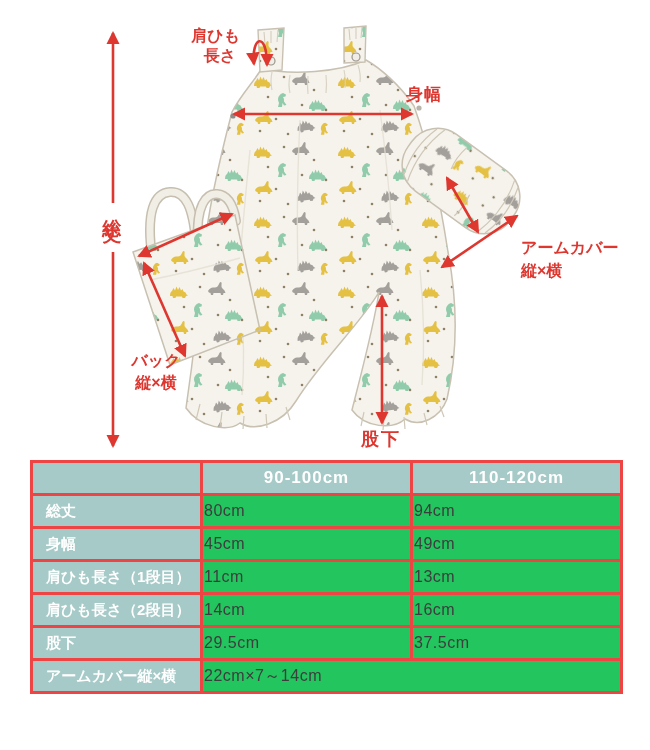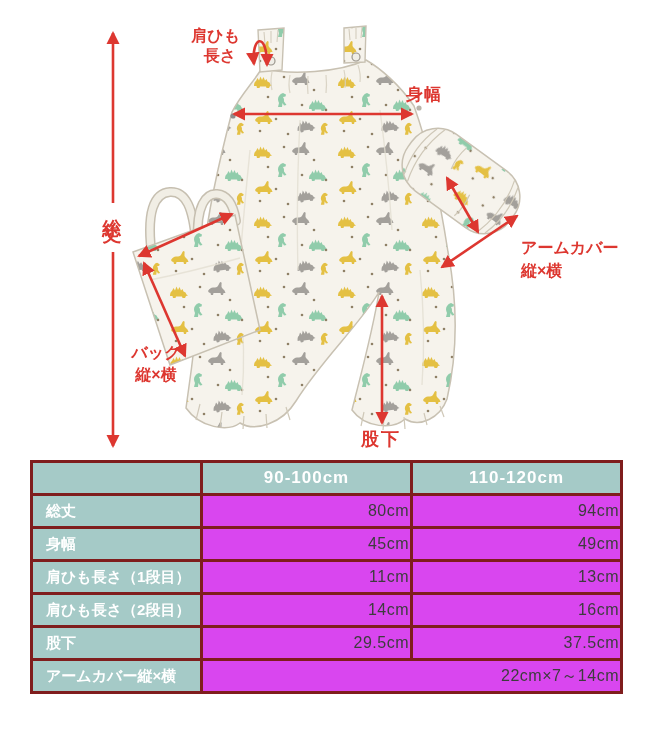--- a/index.html
+++ b/index.html
@@ -6,28 +6,28 @@
   body{width:650px;height:750px;font-family:"Liberation Sans","DejaVu Sans",sans-serif;}
   .stage{position:relative;width:650px;height:750px;overflow:hidden;background:#fff;}
   .illo{position:absolute;left:0;top:0;}
   .anno{position:absolute;color:#dd3730;font-weight:bold;line-height:1.25;white-space:nowrap;}
   .anno .l2{display:block;}
   .anno-strap{left:172px;top:26px;width:68px;font-size:16px;text-align:right;}
   .anno-strap .l2{padding-right:4px;}
   .anno-width{left:406px;top:84px;font-size:17px;letter-spacing:1px;}
   .anno-total{left:100px;top:204px;font-size:19px;writing-mode:vertical-rl;letter-spacing:4px;}
   .anno-armcover{left:479px;top:236px;font-size:16px;line-height:1.45;margin-left:42px;}
-  .anno-bag{left:116px;top:342px;width:80px;font-size:16px;text-align:center;line-height:1.4;}
+  .anno-bag{left:116px;top:350px;width:80px;font-size:16px;text-align:center;line-height:1.4;}
   .anno-inseam{left:361px;top:428px;font-size:18px;letter-spacing:2px;}
 
   table.size{position:absolute;left:30px;top:460px;width:590px;border-collapse:collapse;table-layout:fixed;}
-  table.size th,table.size td{border:3px solid #7f1d1d;height:28px;vertical-align:middle;}
+  table.size th,table.size td{border:3px solid #ef4444;height:28px;vertical-align:middle;}
   table.size thead th{background:#a5cac7;color:#fff;font-size:17px;font-weight:bold;letter-spacing:1px;text-align:center;}
   table.size td.lab{background:#a5cac7;color:#fff;font-size:15px;font-weight:bold;text-align:left;padding-left:13px;}
-  table.size td.val{background:#d946ef;color:#3d3d3d;font-size:16px;text-align:right;letter-spacing:.5px;}
+  table.size td.val{background:#22c55e;color:#3d3d3d;font-size:16px;text-align:left;letter-spacing:.5px;}
 </style>
 </head>
 <body>
 
 <div class="stage">
 
   <svg class="illo" width="650" height="455" viewBox="0 0 650 455" aria-hidden="true">
     <defs>
       <pattern id="fab" width="84" height="70" patternUnits="userSpaceOnUse">
         <rect width="84" height="70" fill="#f6f3ec"></rect>

